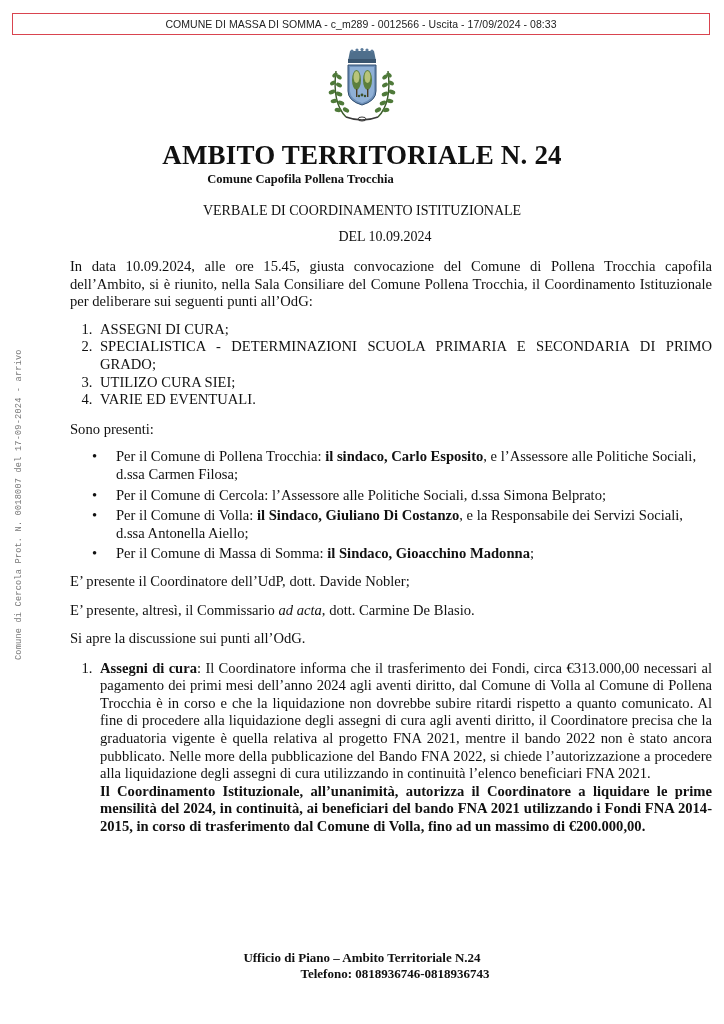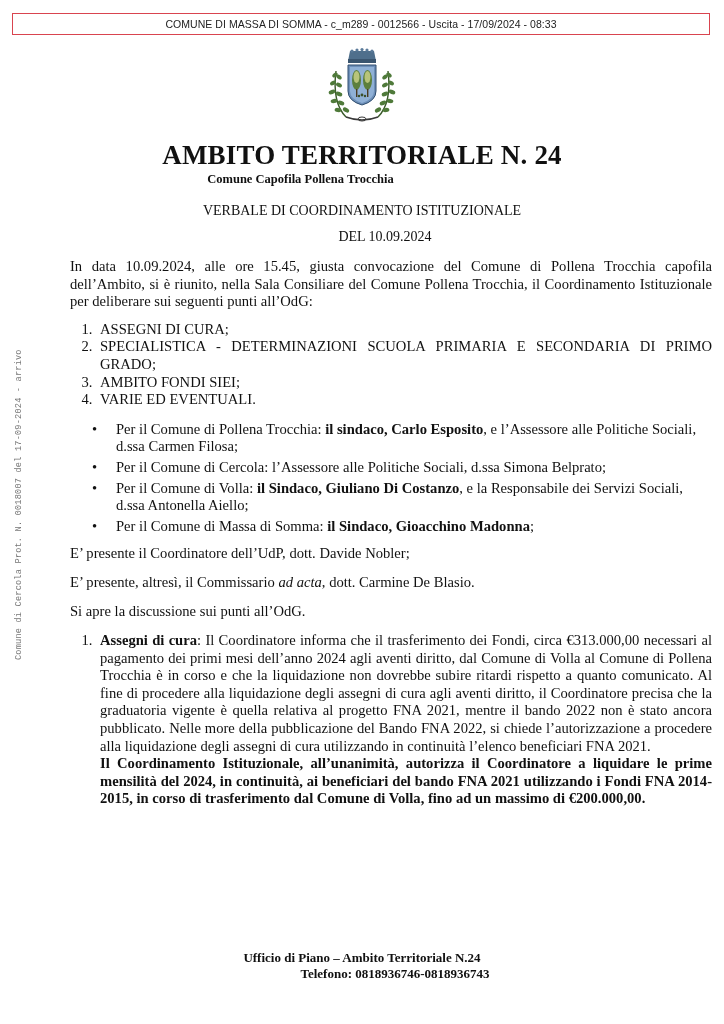--- a/index.html
+++ b/index.html
@@ -223,24 +223,25 @@
 <div class="subtitle">Comune Capofila Pollena Trocchia</div>
 <div class="doc-type">VERBALE DI COORDINAMENTO ISTITUZIONALE</div>
 <div class="doc-date">DEL 10.09.2024</div>
 
 <div class="body">
   <p class="intro">In data 10.09.2024, alle ore 15.45, giusta convocazione del Comune di Pollena Trocchia capofila dell’Ambito, si è riunito, nella Sala Consiliare del Comune Pollena Trocchia, il Coordinamento Istituzionale per deliberare sui seguenti punti all’OdG:</p>
 
   <ol class="agenda">
     <li>ASSEGNI DI CURA;</li>
     <li>SPECIALISTICA - DETERMINAZIONI SCUOLA PRIMARIA E SECONDARIA DI PRIMO GRADO;</li>
-    <li>AMBITO FONDI SIEI;</li>
+    <li>UTILIZO CURA SIEI;</li>
     <li>VARIE ED EVENTUALI.</li>
   </ol>
 
+  <p>Sono presenti:</p>
 
   <ul class="attendees">
     <li>
       <span class="bullet">•</span>
       <span>Per il Comune di Pollena Trocchia: </span><span class="b">il sindaco, Carlo Esposito</span><span>, e l’Assessore alle Politiche Sociali, d.ssa Carmen Filosa;</span>
     </li>
     <li>
       <span class="bullet">•</span>
       <span>Per il Comune di Cercola: l’Assessore alle Politiche Sociali, d.ssa Simona Belprato;</span><span class="b"></span><span></span>
     </li>

